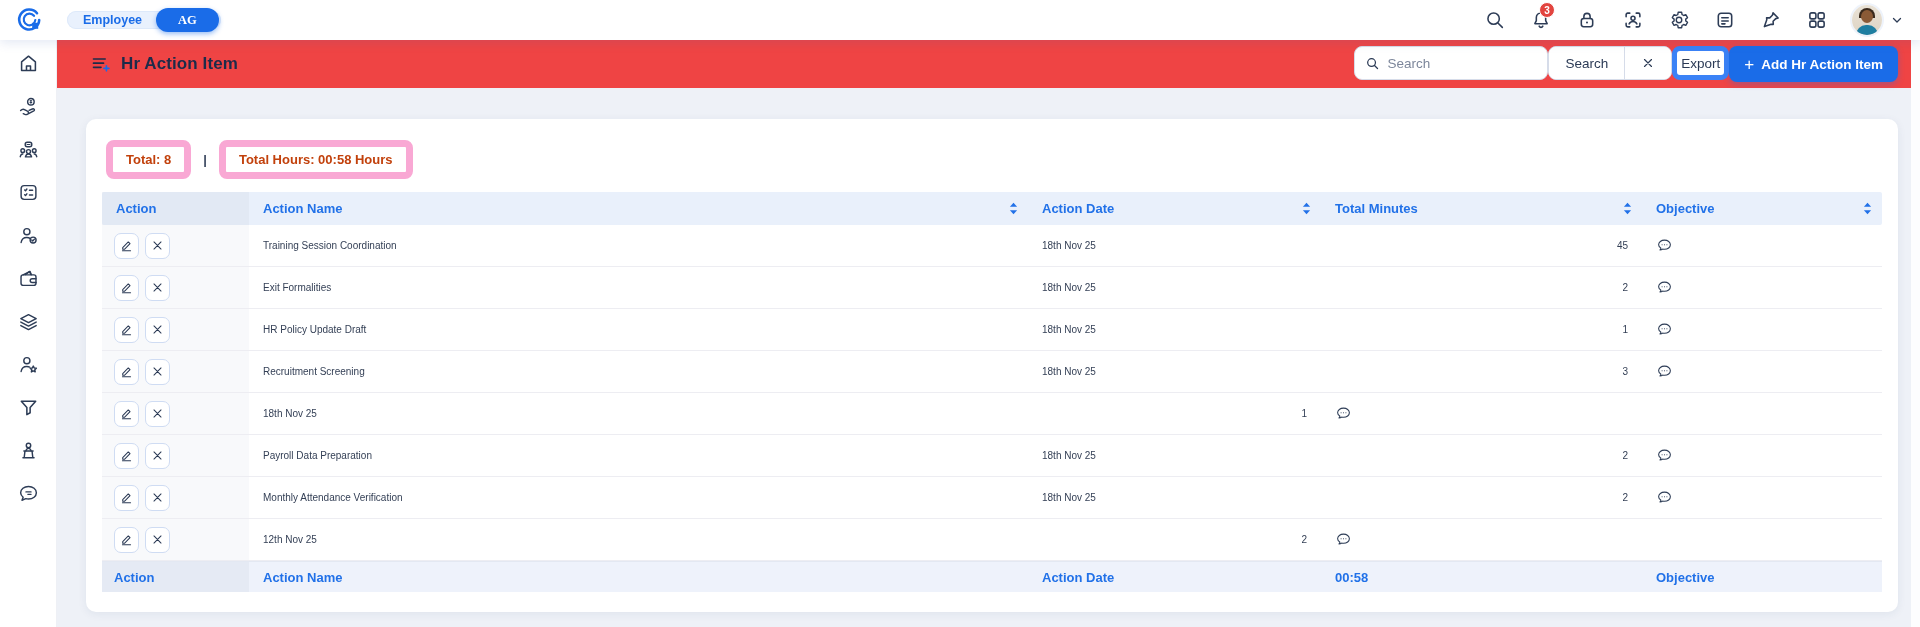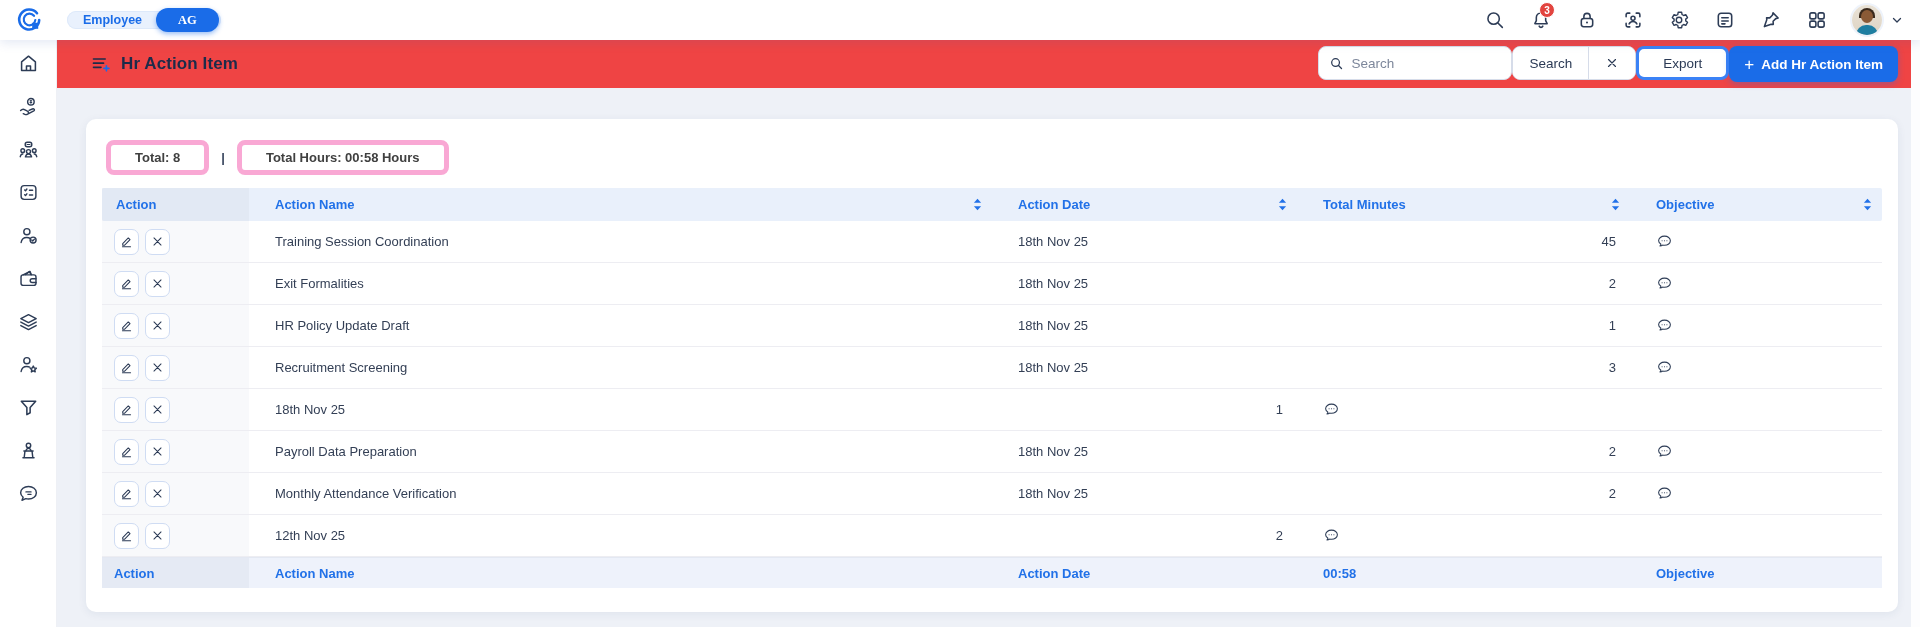--- a/index.html
+++ b/index.html
@@ -52,44 +52,44 @@
                      font-family:"Liberation Sans", sans-serif; }
   .input-box input::placeholder { color:#7d879b; }
   .search-box { width:194px; }
   .date-box { width:220px; }
   .icon-14 { width:15px; height:15px; color:#45516b; flex:none; }
   .btn-group { display:flex; align-items:stretch; height:34px; border:1px solid #d6dce9; border-radius:8px;
                overflow:hidden; background:#fff; }
   .btn-group .seg { display:flex; align-items:center; padding:0 16px; font-size:13.5px; color:#2b3a55;
                     cursor:pointer; background:#fff; border:none; font-family:"Liberation Sans", sans-serif; }
   .btn-group .divider { width:1px; background:#d6dce9; }
-  .btn { height:34px; border:3px solid #3b82f6; background:#fff; border-radius:8px; padding:0 24px;
+  .btn { height:34px; border:5px solid #3b82f6; background:#fff; border-radius:8px; padding:0 4px;
          font-size:13.5px; color:#2b3a55; cursor:pointer; font-family:"Liberation Sans", sans-serif; }
   .btn-primary { height:36px; border:none; background:#1a6ce8; color:#fff; border-radius:8px; padding:0 15px;
                  font-size:13.5px; font-weight:700; display:flex; align-items:center; gap:7px; cursor:pointer;
                  box-shadow:0 2px 6px rgba(26,108,232,.35); font-family:"Liberation Sans", sans-serif; }
   .btn-primary .plus { font-size:17px; font-weight:400; line-height:1; }
 
   
   .card { position:absolute; top:119px; left:86px; width:1812px; height:493px; background:#fff;
           border-radius:10px; box-shadow:0 2px 10px rgba(25,50,100,.07); padding:16px; }
   .badges { display:flex; align-items:center; gap:12px; margin-top:5px; margin-left:4px; }
-  .chip { border:5px solid #f9a8d4; border-radius:8px; padding:5px 24px; font-size:13px; font-weight:700;
-          color:#404040; background:#fff; }
+  .chip { border:7px solid #f9a8d4; border-radius:8px; padding:5px 13px; font-size:13px; font-weight:700;
+          color:#c2410c; background:#fff; }
   .chip-sep { color:#3a475f; font-size:13px; font-weight:700; }
 
   .table { margin-top:13px; }
-  .tr { display:grid; grid-template-columns:147px 1fr 293px 321px 240px; align-items:stretch;gap:12px; }
+  .tr { display:grid; grid-template-columns:147px 1fr 293px 321px 240px; align-items:stretch; }
   .th-row { background:#e9f0fb; height:33px; border-radius:2px; }
   .th { display:flex; align-items:center; justify-content:space-between; padding:0 10px 0 14px;
         font-size:13px; font-weight:700; color:#2171e8; cursor:pointer; }
   .th.first { background:rgba(210,216,228,.28); cursor:default; }
   .sort { width:9px; height:13px; flex:none; }
   .data-row { height:42px; border-bottom:1px solid #ededf2; background:#fff; }
-  .td { display:flex; align-items:center; padding:0 14px; font-size:13px; color:#333f55; font-weight:500; }
+  .td { display:flex; align-items:center; padding:0 14px; font-size:10px; color:#333f55; font-weight:500; }
   .td.first { background:rgba(243,245,249,.6); padding:0 10px 0 12px; gap:6px; }
   .td.minutes { justify-content:flex-end; }
   .mini-btn { width:25px; height:26px; background:#fff; border:1px solid #cfdcf3; border-radius:7px;
               display:flex; align-items:center; justify-content:center; cursor:pointer; color:#2b3a55; }
   .mini-btn svg { width:13px; height:13px; }
   .comment-icon { width:17px; height:17px; color:#2d3c56; cursor:pointer; }
   .foot-row { background:#eef2fb; height:31px; border-top:1px solid #e3e8f2; }
   .tf { display:flex; align-items:center; padding:0 14px; font-size:13px; font-weight:700; color:#2171e8; }
   .tf.first { background:rgba(210,216,228,.28); padding-left:12px; }
 

